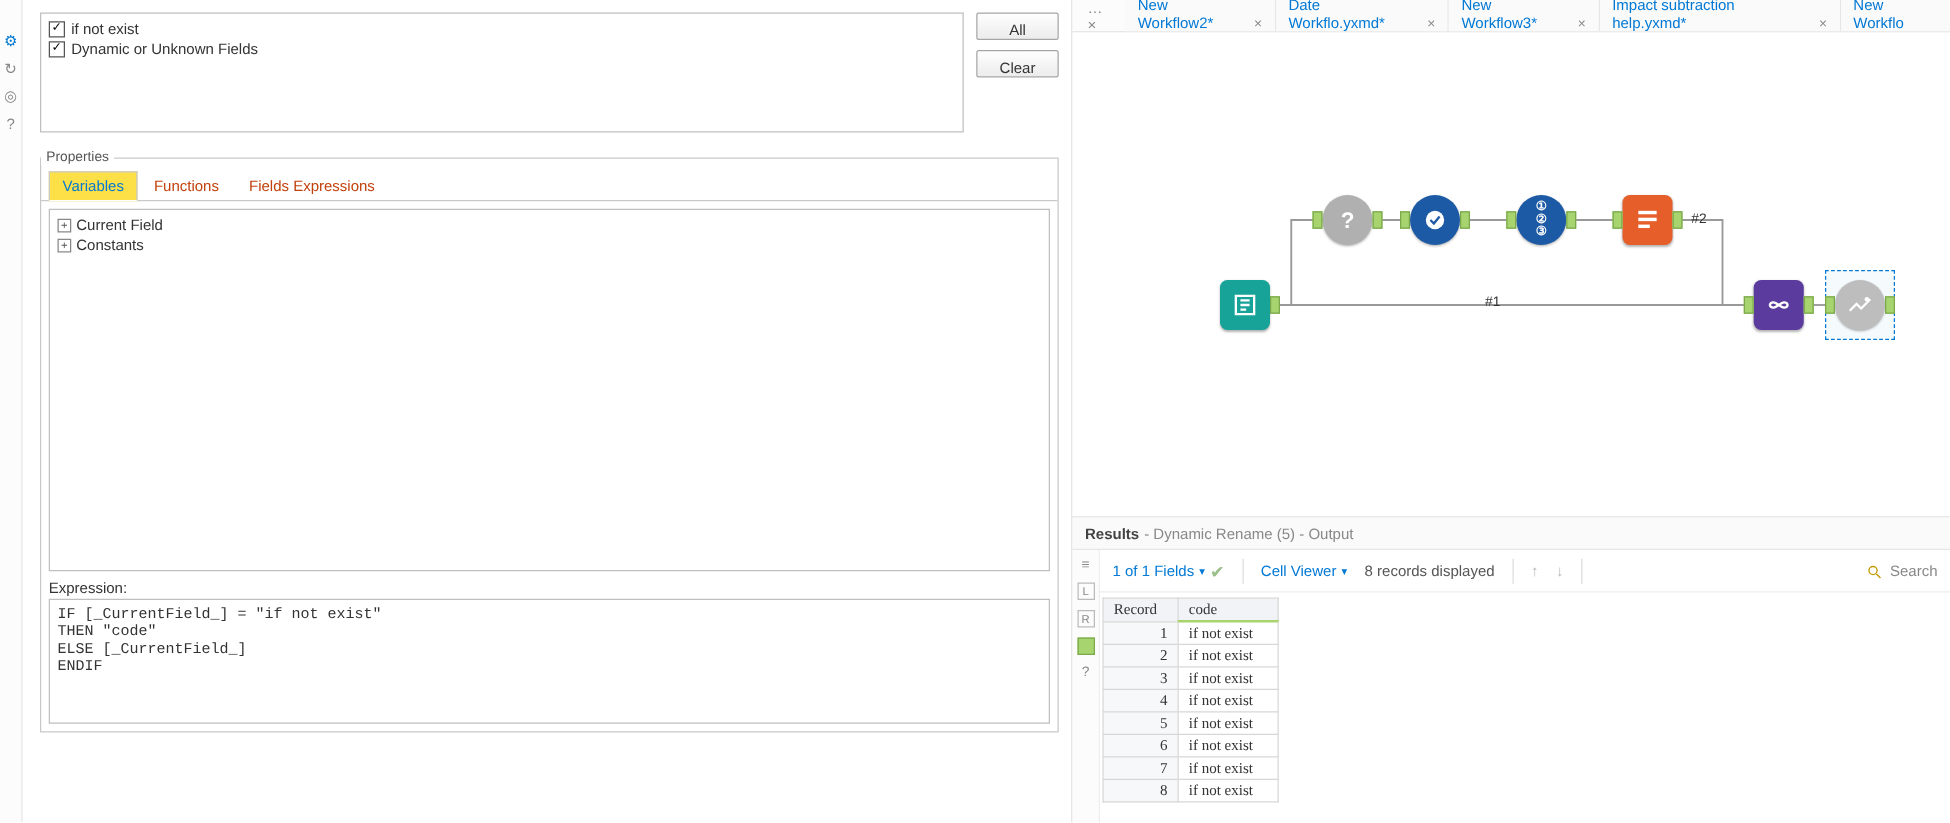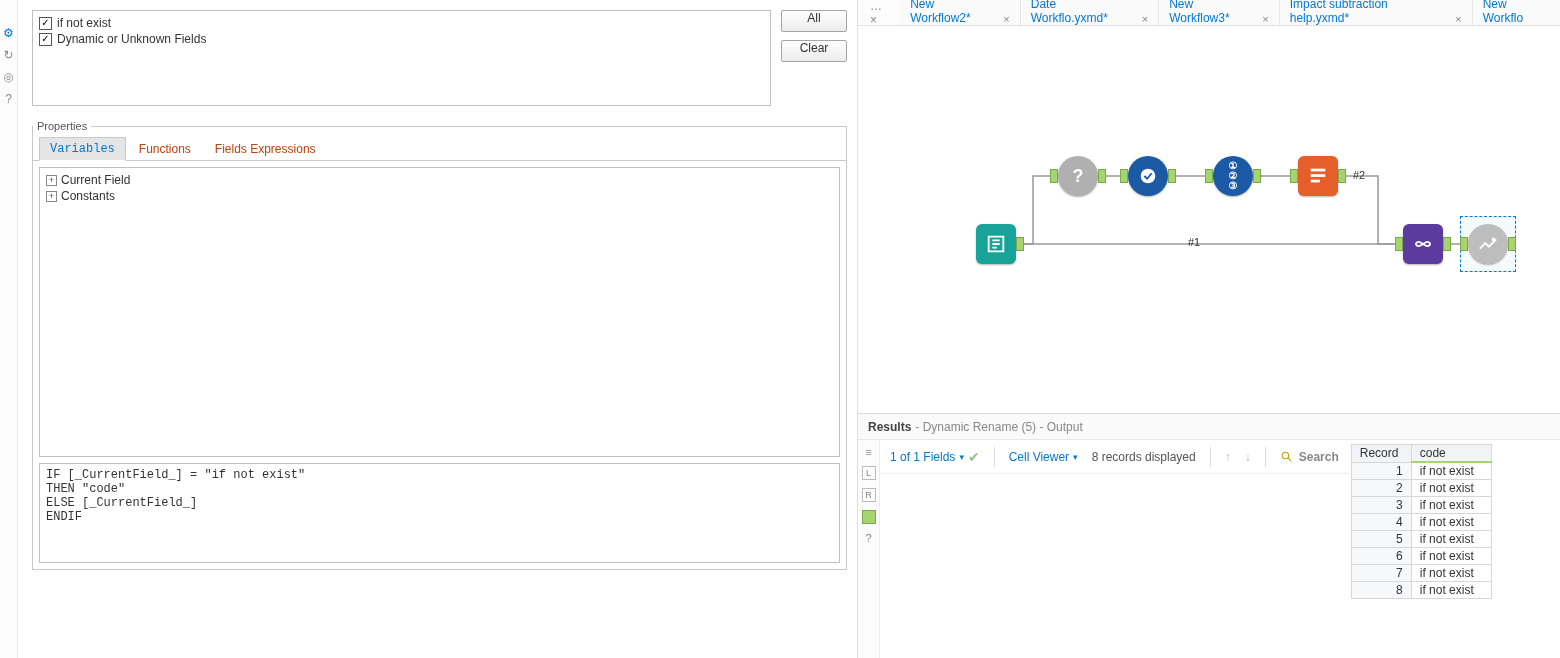--- a/index.html
+++ b/index.html
@@ -22,27 +22,27 @@
   .mode-row { display: flex; align-items: center; margin-bottom: 10px; }
   .mode-label { width: 86px; }
   .mode-select { flex: 1; height: 22px; border: 1px solid #bfbfbf; border-radius: 3px; padding: 0 6px; display: flex; align-items: center; justify-content: space-between; background: #fff; cursor: pointer; }
   .mode-select .chev { color: #666; font-size: 10px; }
 
   .fields-row { display: flex; gap: 10px; margin-bottom: 14px; }
   .fields-box { flex: 1; min-height: 96px; border: 1px solid #bfbfbf; padding: 4px 6px; background: #fff; }
   .chk-row { display: flex; align-items: center; gap: 5px; padding: 1px 0; }
   .chk { width: 13px; height: 13px; border: 1px solid #555; display: inline-flex; align-items: center; justify-content: center; font-size: 10px; line-height: 1; color: #000; background:#fff;}
   .side-btns { width: 66px; display: flex; flex-direction: column; gap: 8px; }
-  .btn { height: 22px; border: 1px solid #a5a5a5; background: linear-gradient(#fefefe,#ececec); border-radius: 2px; display: flex; align-items: flex-start; justify-content: center; cursor: pointer; }
+  .btn { height: 22px; border: 1px solid #a5a5a5; background: linear-gradient(#fefefe,#ececec); border-radius: 2px; display: flex; align-items: flex-end; justify-content: center; cursor: pointer; }
 
   fieldset.props { border: 1px solid #c9c9c9; padding: 0; margin: 0; }
   fieldset.props > legend { padding: 0 4px; color: #555; font-size: 11px; }
   .tabs { display: flex; border-bottom: 1px solid #c9c9c9; padding-left: 6px; margin-top: 4px; }
   .tab { padding: 4px 10px; border: 1px solid transparent; border-bottom: none; margin-right: 2px; cursor: pointer; position: relative; top: 1px; color:#c2410c;}
-  .tab.active { border-color: #c9c9c9; background: #e5e5e5; border-bottom: 1px solid #fff; color:#0078d4;font-family:Liberation Mono, monospace;}
+  .tab.active { border-color: #c9c9c9; background: #fde047; border-bottom: 1px solid #fff; color:#0078d4;}
   .tree { border: 1px solid #bfbfbf; margin: 6px; height: 290px; padding: 4px 6px; background:#fff;}
   .tree-item { display: flex; align-items: center; gap: 4px; padding: 1px 0; }
   .tree-exp { width: 11px; height: 11px; border: 1px solid #888; font-size: 9px; line-height: 9px; text-align: center; color:#555;}
 
   .expr-label { margin: 6px 6px 2px; }
   .expr-box { border: 1px solid #bfbfbf; margin: 0 6px 6px; height: 100px; padding: 4px 6px; font-family: Consolas, "Courier New", monospace; font-size: 12px; white-space: pre; overflow: auto; background:#fff;}
 
   
   .right-side { flex: 1; display: flex; flex-direction: column; min-width: 0; }
 
@@ -61,26 +61,26 @@
 
   
   .results { height: 245px; border-top: 1px solid #d9d9d9; display:flex; flex-direction:column; }
   .results-title { height: 26px; display:flex; align-items:center; padding:0 10px; background:#fafafa; border-bottom:1px solid #e6e6e6;}
   .results-title .bold { font-weight:600; color:#444;}
   .results-title .suf { color:#888; margin-left:4px;}
   .results-body { flex:1; display:flex; min-height:0;}
   .res-rail { width:22px; background:#fcfcfc; border-right:1px solid #eee; display:flex; flex-direction:column; align-items:center; padding-top:6px; gap:8px; color:#888; font-size:11px;}
   .res-rail .ri { width:14px; height:14px; border:1px solid #bbb; display:flex; align-items:center; justify-content:center; font-size:9px;}
   .res-rail .ri.active{ background:#a8d46f; border-color:#7aa84b;}
-  .res-main { flex:1; display:flex; flex-direction:row; min-width:0;}
+  .res-main { flex:1; display:flex; flex-direction:column; min-width:0;}
   .res-toolbar { height:34px; display:flex; align-items:center; gap:14px; padding:0 10px; border-bottom:1px solid #eee;}
   .res-toolbar .sep { width:1px; height:20px; background:#ddd;}
   .res-toolbar .link { color:#0078d4; cursor:pointer; display:flex; align-items:center; gap:4px;}
   .res-toolbar .faded { color:#bbb; }
-  .res-toolbar .search { margin-left:auto; color:#888; display:flex; align-items:center; gap:6px; cursor:text;font-weight:bold;}
+  .res-toolbar .search { margin-left:auto; color:#888; display:flex; align-items:flex-end; gap:6px; cursor:text;}
 
   table.grid { border-collapse: collapse; margin:4px 0 0 2px; font-size:12px;}
   table.grid th, table.grid td { border:1px solid #d7d7d7; padding:1px 8px; text-align:left; height:17px;}
   table.grid th { background:#f1f3f6; font-weight:400; color:#333;}
   table.grid th.code { border-bottom:2px solid #a8d46f;}
   table.grid td.rec { text-align:right; color:#333; background:#f7f8fa; width:60px;}
 </style>
 </head>
 <body>
 
@@ -128,20 +128,21 @@
         <div class="tree">
           <div class="tree-item">
             <span class="tree-exp">+</span>
             <span>Current Field</span>
           </div>
           <div class="tree-item">
             <span class="tree-exp">+</span>
             <span>Constants</span>
           </div>
         </div>
+        <div class="expr-label">Expression:</div>
         <div class="expr-box">IF [_CurrentField_] = "if not exist"
 THEN "code"
 ELSE [_CurrentField_]
 ENDIF</div>
       </fieldset>
     </div>
   </div>
 
   <div class="right-side">
     <div class="tabstrip">
@@ -271,21 +272,21 @@
             <span class="faded">↓</span>
             <span class="sep"></span>
             <span class="search">
               <svg width="13" height="13" viewBox="0 0 24 24" fill="none" stroke="#c49a00" stroke-width="2">
                   <circle cx="10" cy="10" r="6"></circle>
                   <line x1="15" y1="15" x2="21" y2="21"></line>
                 </svg>
               <span>Search</span>
             </span>
           </div>
-          <div style="overflow:auto; flex:1;">
+          <div style="overflow:auto; flex:1;font-family:Liberation Serif, serif;">
             <table class="grid">
               <thead>
                 <tr>
                   <th>Record</th>
                   <th class="code" style="min-width:80px;">code</th>
                 </tr>
               </thead>
               <tbody id="grid-body">
                   <tr>
                     <td class="rec">1</td>

